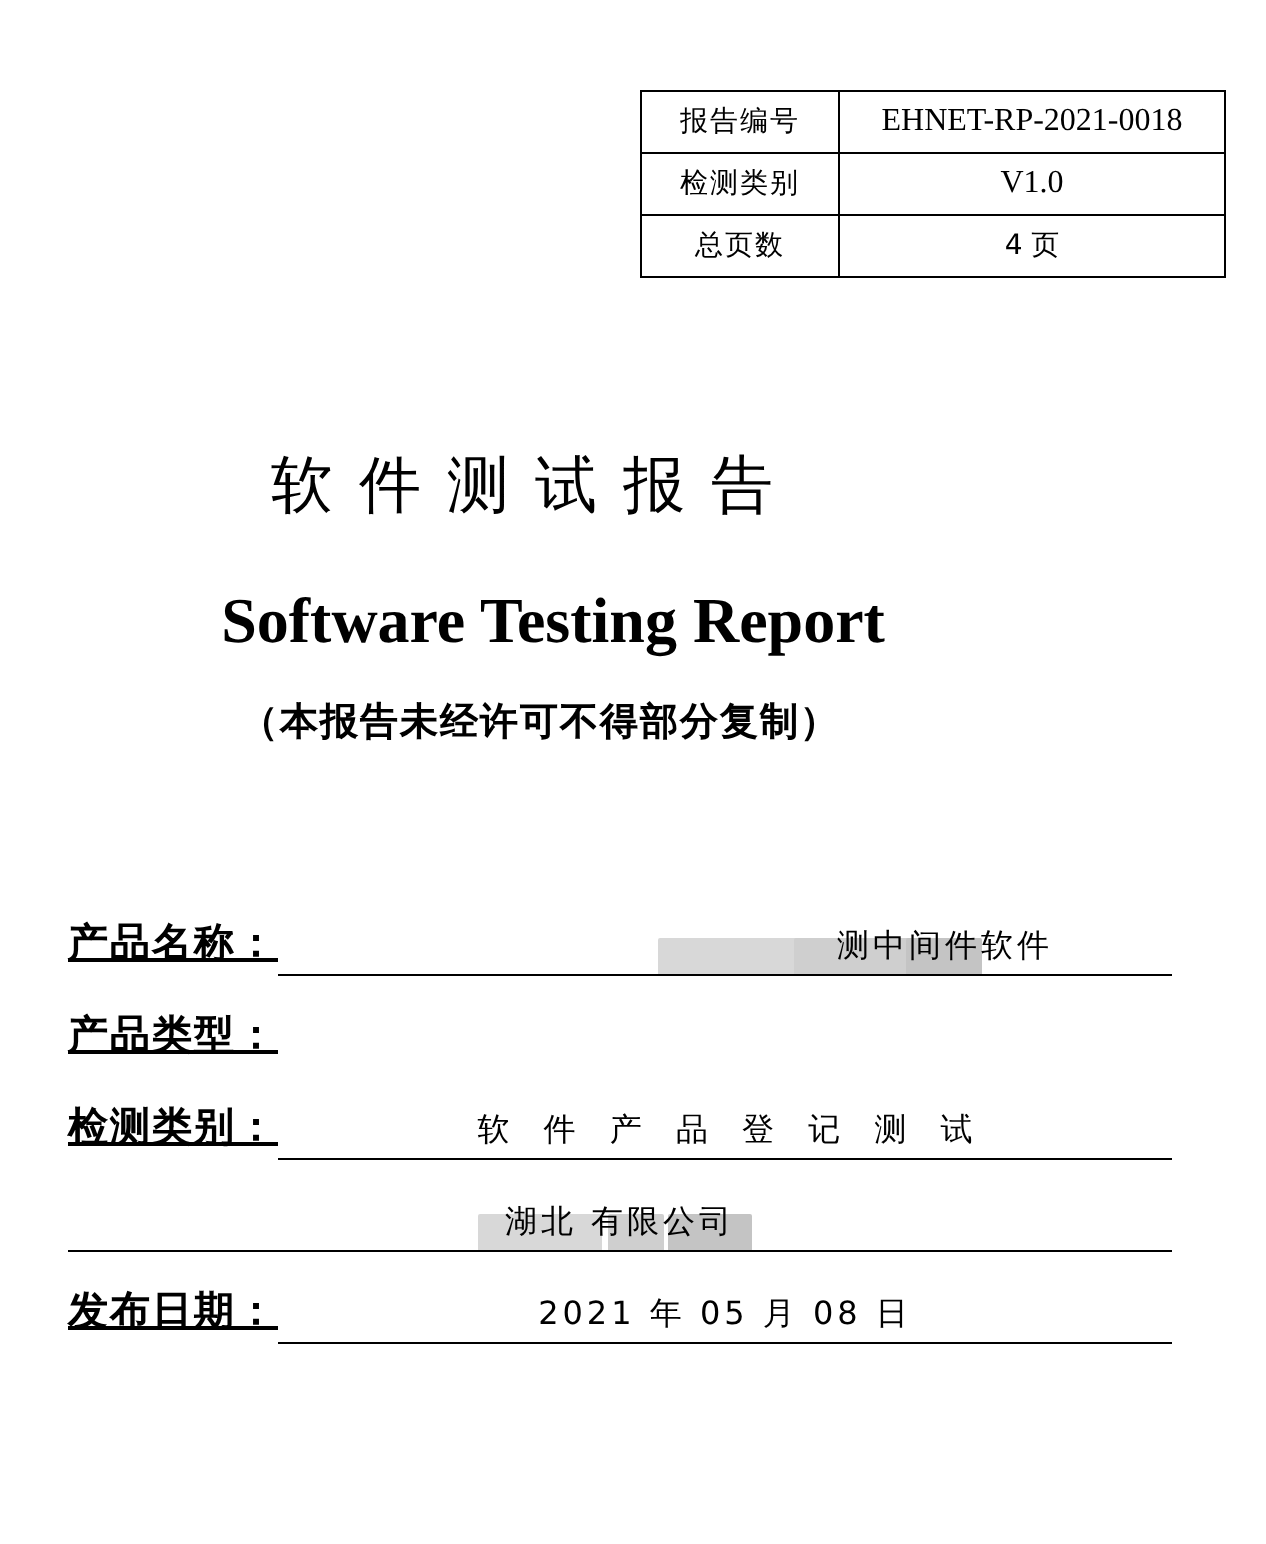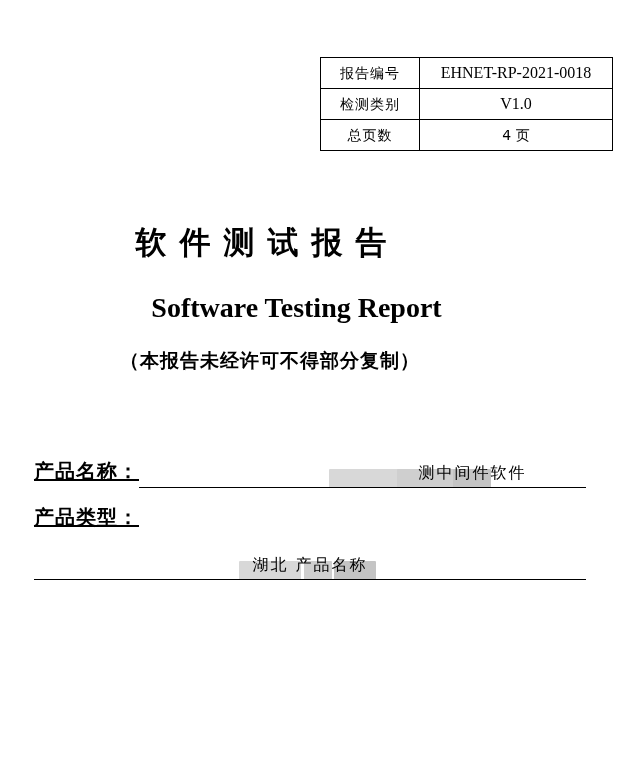--- a/index.html
+++ b/index.html
@@ -12,21 +12,21 @@
     height: 772px;
     position: relative;
     font-family: "Liberation Serif", serif;
     color: #000000;
     overflow: hidden;
   }
 
   
   .info-table-wrap {
     position: absolute;
-    top: 57px;
+    top: 45px;
     right: 20px;
   }
   table.info-table {
     border-collapse: collapse;
     table-layout: fixed;
   }
   table.info-table td {
     border: 1px solid #000;
     height: 30px;
     text-align: center;
@@ -52,35 +52,34 @@
   }
 
   
   .title-cn {
     position: absolute;
     top: 222px;
     left: 0;
     width: 522px;
     text-align: center;
     font-family: "DejaVu Sans", sans-serif;
-    font-weight: bold;
+    font-weight: normal;
     font-size: 31px;
     letter-spacing: 13px;
     text-indent: 13px;
   }
   .title-en {
     position: absolute;
     top: 292px;
     left: 0;
     width: 553px;
     text-align: center;
     font-family: "Liberation Serif", serif;
     font-weight: bold;
-    font-size: 28px;
-    padding-left: 20px;
+    font-size: 32px;
   }
   .title-note {
     position: absolute;
     top: 348px;
     left: 0;
     width: 540px;
     text-align: center;
     font-family: "DejaVu Sans", sans-serif;
     font-weight: bold;
     font-size: 19px;
@@ -170,24 +169,32 @@
       <span class="redact r2" style="left:258px; top:6px; width:60px; height:19px;"></span>
       <span class="redact r3" style="left:314px; top:6px; width:38px; height:19px;"></span>
       <span style="position:relative; left:110px;">测中间件软件</span>
     </span>
   </div>
 
   <div class="field-row">
     <span class="field-label">产品类型：</span>
   </div>
 
+  <div class="field-row">
+    <span class="field-label">检测类别：</span>
+    <span class="field-value spaced">软 件 产 品 登 记 测 试</span>
+  </div>
 
   <div class="field-row">
     <span class="field-value">
       <span class="redact" style="left:205px; top:6px; width:62px; height:19px;"></span>
       <span class="redact r2" style="left:270px; top:6px; width:28px; height:19px;"></span>
       <span class="redact r3" style="left:300px; top:6px; width:42px; height:19px;"></span>
-      <span style="position:relative; left:0px;">湖北                产品名称</span>
+      <span style="position:relative; left:0px;">湖北                有限公司</span>
     </span>
   </div>
 
+  <div class="field-row">
+    <span class="field-label">发布日期：</span>
+    <span class="field-value">2021 年 05 月 08 日</span>
+  </div>
 
 </div>
 
 </body></html>

